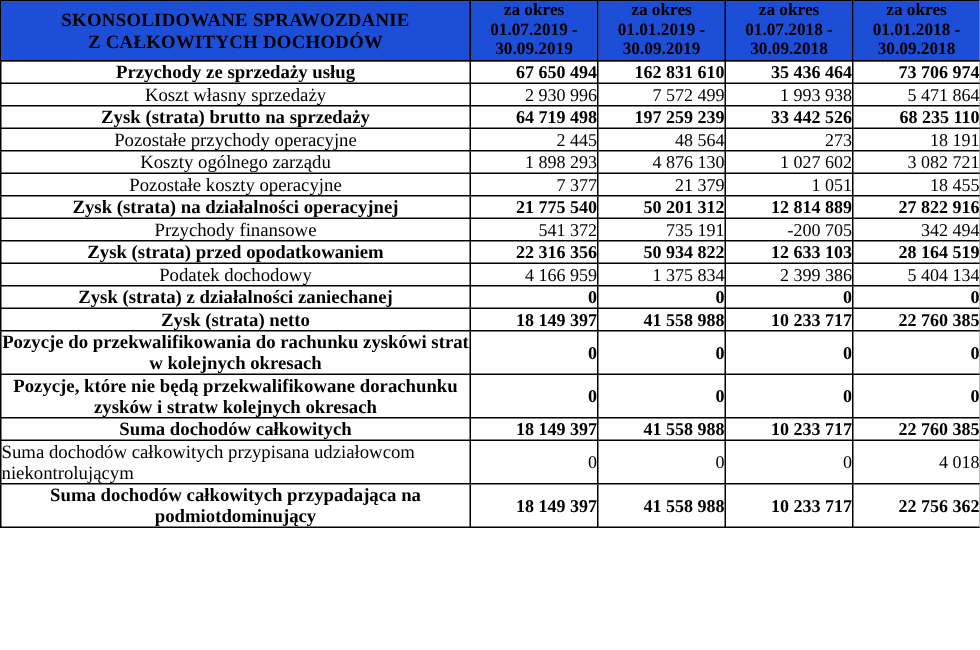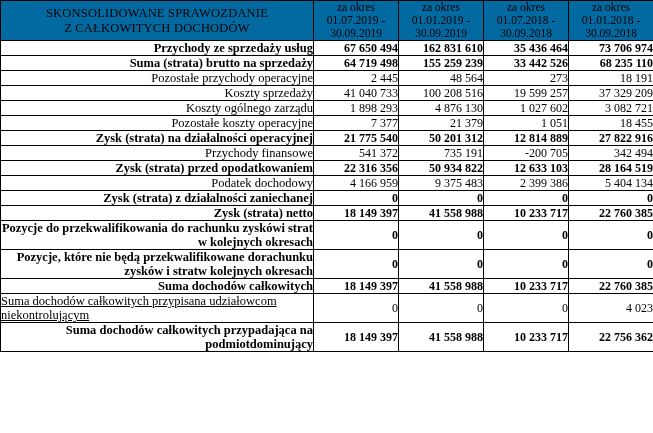--- a/index.html
+++ b/index.html
@@ -24,54 +24,54 @@
   #statement-table col.c-label { width: 313px; }
   #statement-table col.c-num   { width: 85px; }
   #statement-table th,
   #statement-table td {
     border: 1px solid #000000;
     padding: 0;
     vertical-align: middle;
   }
   
   thead th {
-    background: #0369a1;
-    font-weight: normal;
+    background: #1d4ed8;
+    font-weight: bold;
     font-size: 11.5px;
     line-height: 13px;
     padding: 3px 2px;
   }
   th.head-title {
     font-size: 12.5px;
     line-height: 15px;
     letter-spacing: 0.2px;
     padding: 4px 6px;
   }
   th.head-period .per-line { display: block; white-space: nowrap; }
   
   td.label {
     font-size: 12.5px;
     line-height: 14px;
-    text-align: right;
+    text-align: center;
     padding: 1px 3px 1px 5px;
   }
   td.num {
     font-size: 12px;
     line-height: 14px;
     text-align: right;
     padding: 1px 5px 1px 2px;
     white-space: nowrap;
   }
   tr.bold td.label,
   tr.bold td.num { font-weight: bold; }
   td.justify {
     text-align: justify;
     text-align-last: left;
   }
-  td.justify > span { display: block; text-decoration: underline; }
+  td.justify > span { display: block; }
 </style>
 </head>
 <body>
 
 <table id="statement-table">
   <colgroup>
     <col class="c-label">
     <col class="c-num">
     <col class="c-num">
     <col class="c-num">
@@ -106,42 +106,42 @@
     </tr>
   </thead>
   <tbody id="table-body">
       <tr class="bold">
         <td class="label">Przychody ze sprzedaży usług</td>
         <td class="num">67 650 494</td>
         <td class="num">162 831 610</td>
         <td class="num">35 436 464</td>
         <td class="num">73 706 974</td>
       </tr>
-      <tr class="bold">
-        <td class="label">Suma  (strata) brutto na sprzedaży</td>
+      <tr>
+        <td class="label">Koszt własny sprzedaży</td>
+        <td class="num">2 930 996</td>
+        <td class="num">7 572 499</td>
+        <td class="num">1 993 938</td>
+        <td class="num">5 471 864</td>
+      </tr>
+      <tr class="bold">
+        <td class="label">Zysk  (strata) brutto na sprzedaży</td>
         <td class="num">64 719 498</td>
-        <td class="num">155 259 239</td>
+        <td class="num">197 259 239</td>
         <td class="num">33 442 526</td>
         <td class="num">68 235 110</td>
       </tr>
       <tr>
         <td class="label">Pozostałe przychody operacyjne</td>
         <td class="num">2 445</td>
         <td class="num">48 564</td>
         <td class="num">273</td>
         <td class="num">18 191</td>
       </tr>
       <tr>
-        <td class="label">Koszty sprzedaży</td>
-        <td class="num">41 040 733</td>
-        <td class="num">100 208 516</td>
-        <td class="num">19 599 257</td>
-        <td class="num">37 329 209</td>
-      </tr>
-      <tr>
         <td class="label">Koszty ogólnego zarządu</td>
         <td class="num">1 898 293</td>
         <td class="num">4 876 130</td>
         <td class="num">1 027 602</td>
         <td class="num">3 082 721</td>
       </tr>
       <tr>
         <td class="label">Pozostałe koszty operacyjne</td>
         <td class="num">7 377</td>
         <td class="num">21 379</td>
@@ -165,21 +165,21 @@
       <tr class="bold">
         <td class="label">Zysk (strata) przed opodatkowaniem</td>
         <td class="num">22 316 356</td>
         <td class="num">50 934 822</td>
         <td class="num">12 633 103</td>
         <td class="num">28 164 519</td>
       </tr>
       <tr>
         <td class="label">Podatek dochodowy</td>
         <td class="num">4 166 959</td>
-        <td class="num">9 375 483</td>
+        <td class="num">1 375 834</td>
         <td class="num">2 399 386</td>
         <td class="num">5 404 134</td>
       </tr>
       <tr class="bold">
         <td class="label">Zysk (strata) z działalności zaniechanej</td>
         <td class="num">0</td>
         <td class="num">0</td>
         <td class="num">0</td>
         <td class="num">0</td>
       </tr>
@@ -212,21 +212,21 @@
         <td class="num">22 760 385</td>
       </tr>
       <tr>
         <td class="label justify">
           <span>Suma dochodów całkowitych przypisana udziałowcom</span>
           <span>niekontrolującym</span>
         </td>
         <td class="num">0</td>
         <td class="num">0</td>
         <td class="num">0</td>
-        <td class="num">4 023</td>
+        <td class="num">4 018</td>
       </tr>
       <tr class="bold">
         <td class="label"><span>Suma dochodów całkowitych przypadająca na podmiot</span><span>dominujący</span></td>
         <td class="num">18 149 397</td>
         <td class="num">41 558 988</td>
         <td class="num">10 233 717</td>
         <td class="num">22 756 362</td>
       </tr>
     </tbody>
 </table>

